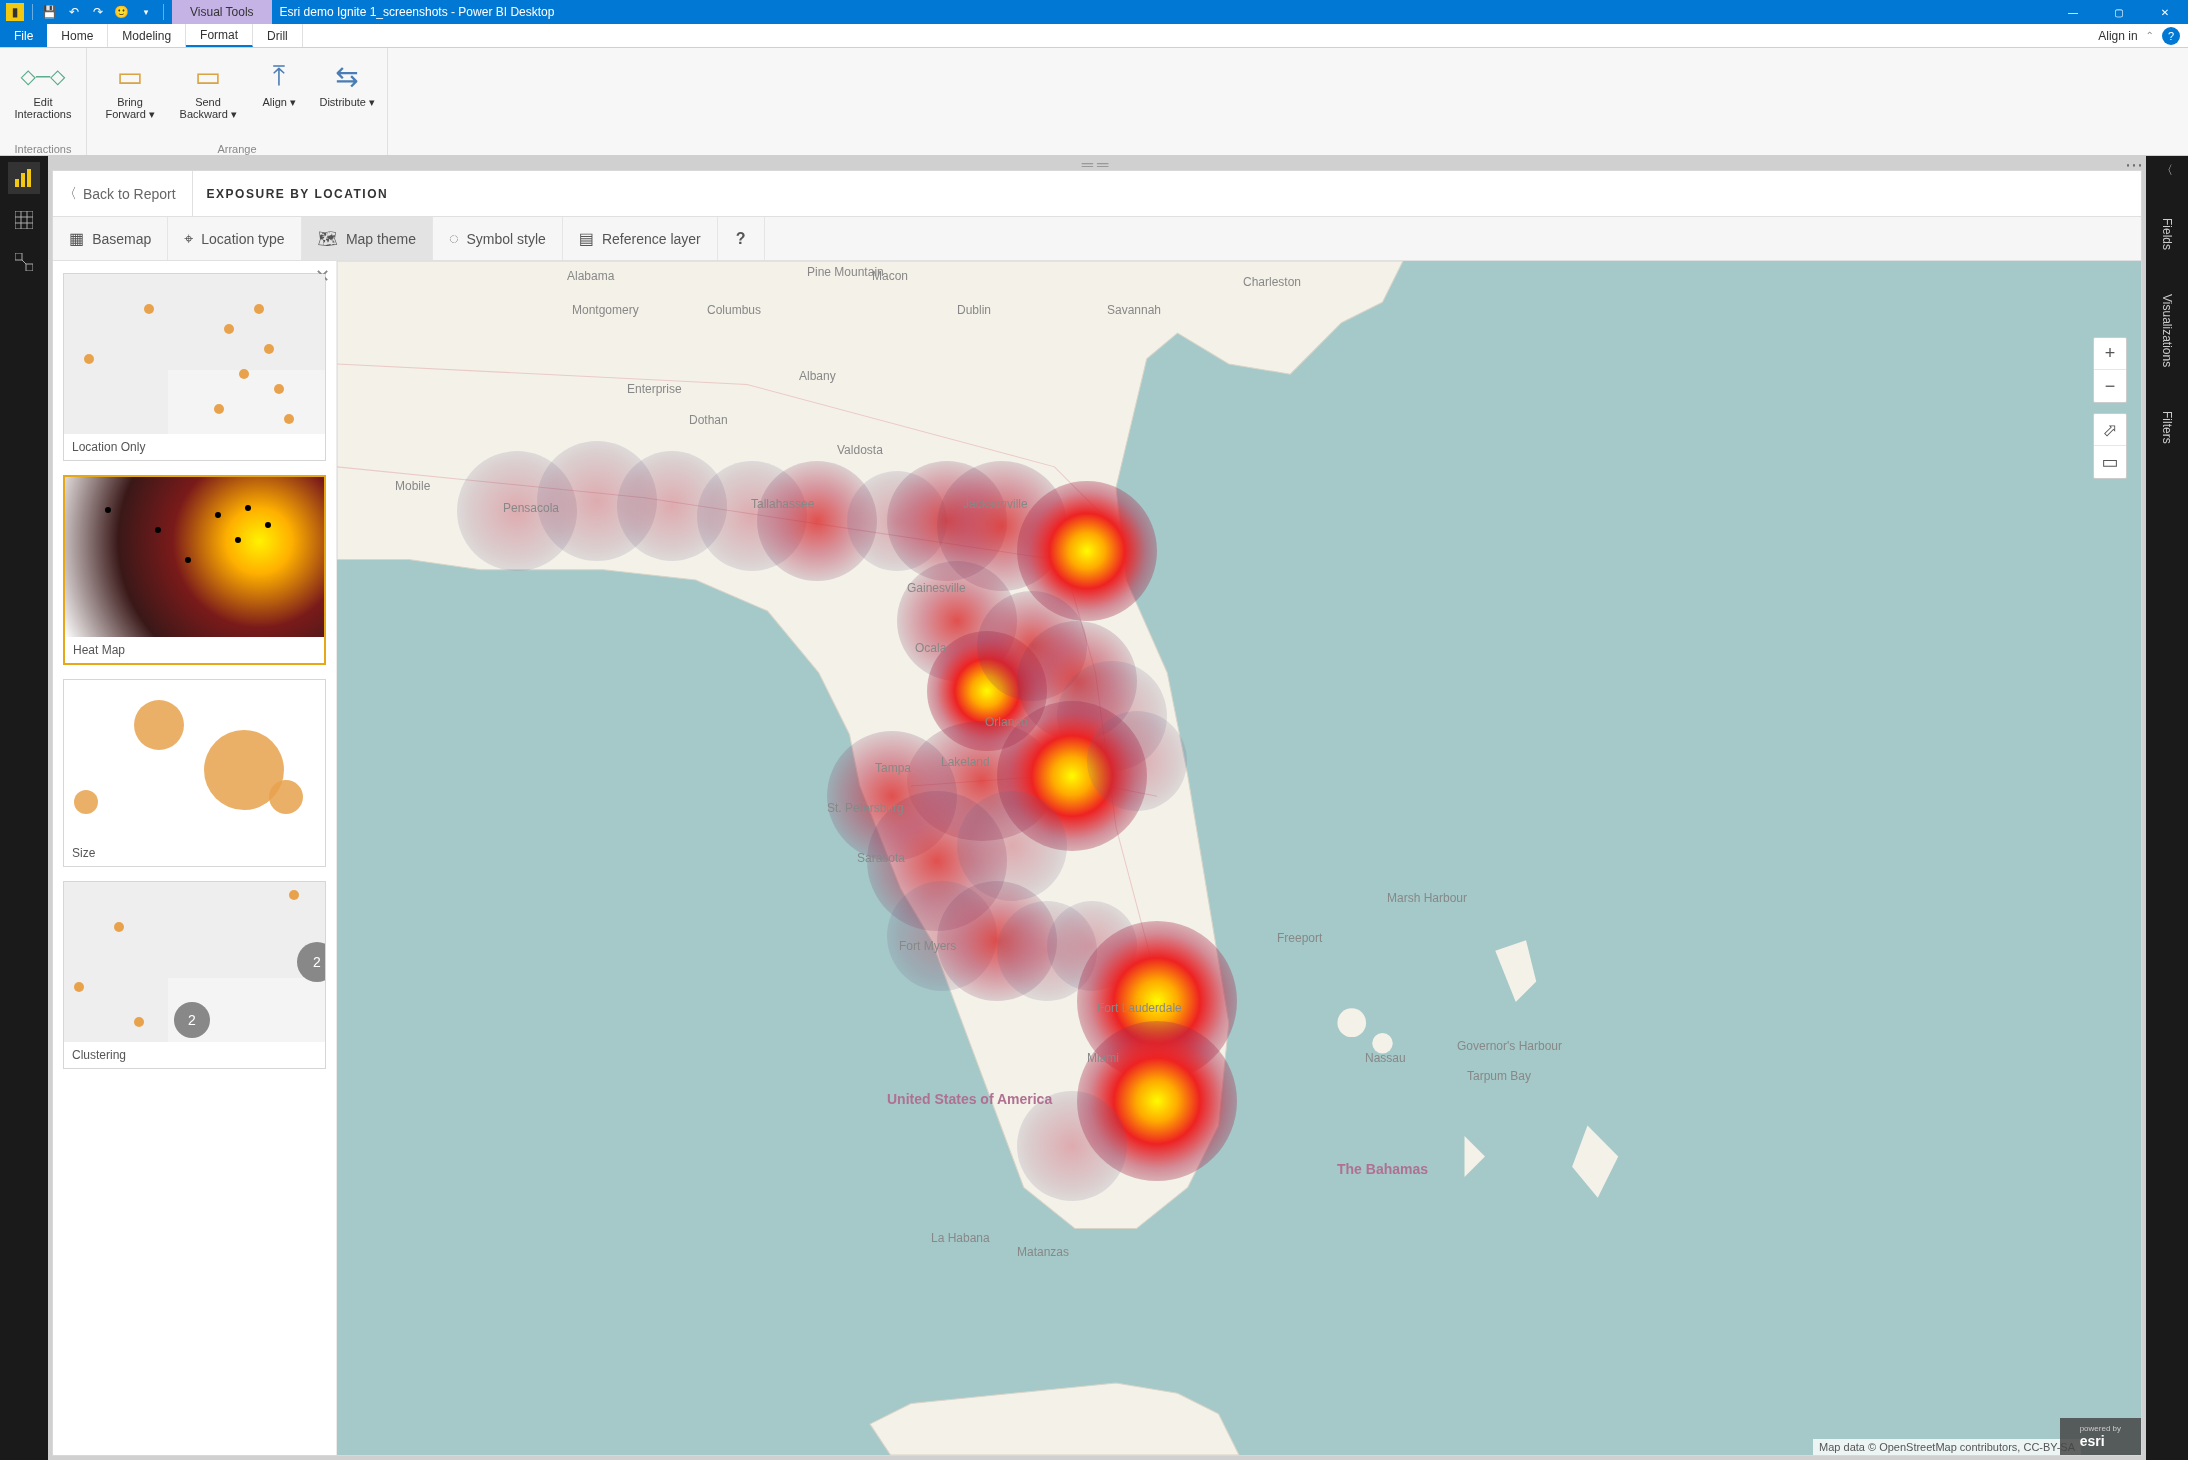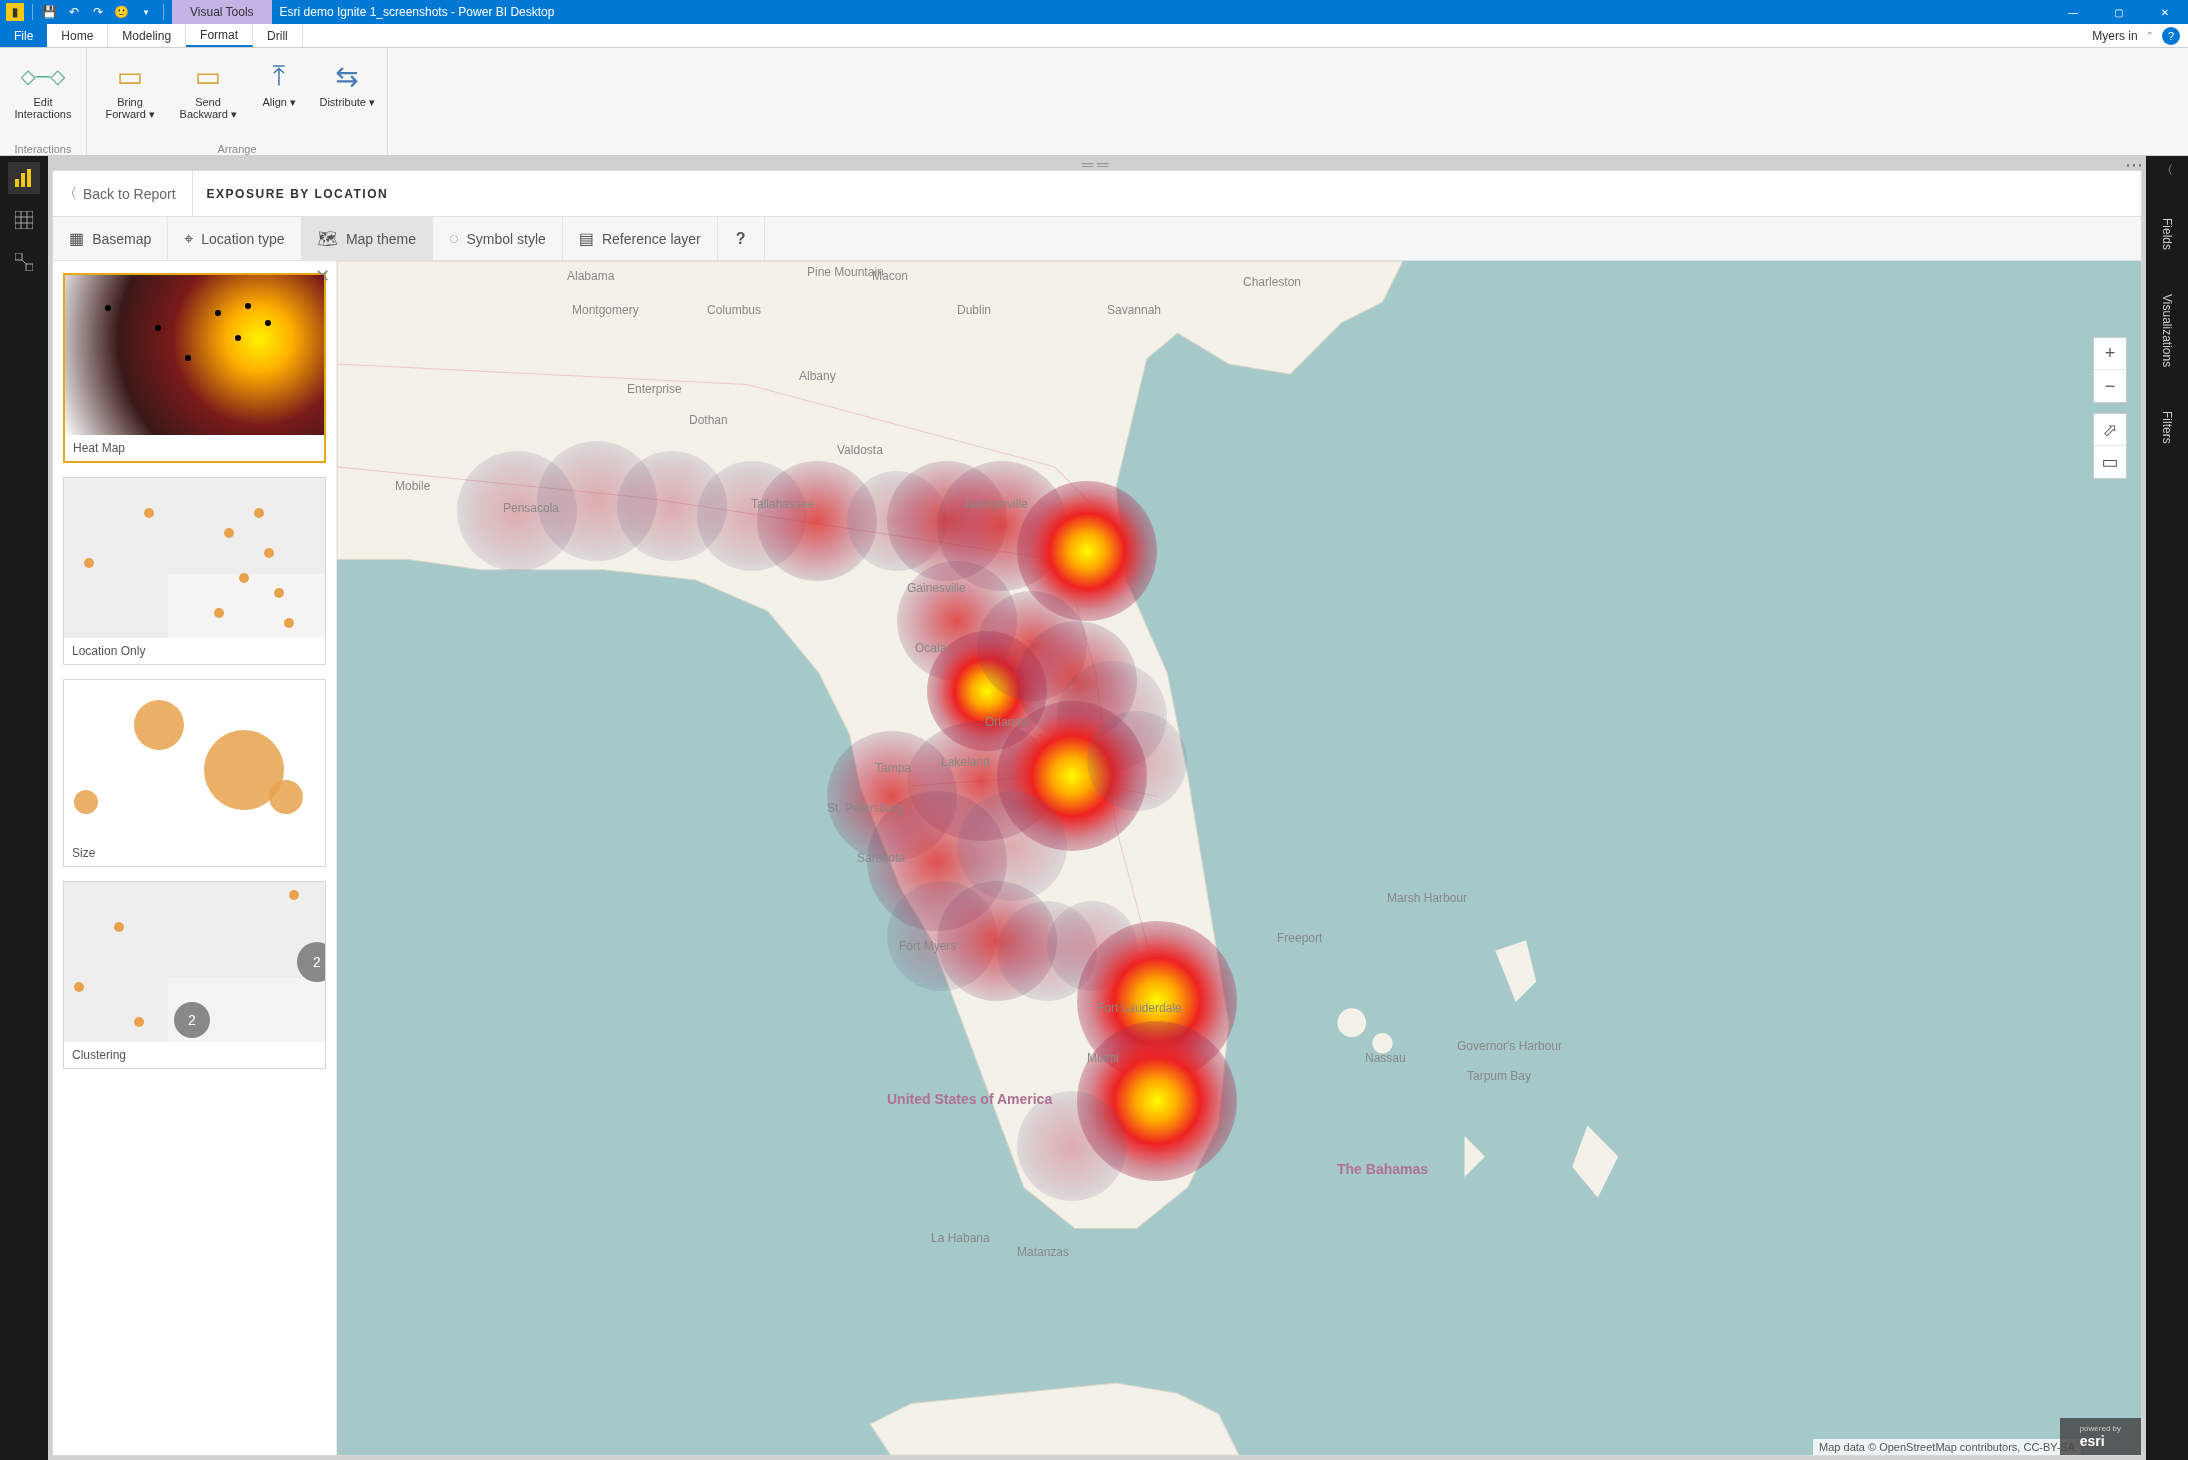--- a/index.html
+++ b/index.html
@@ -115,21 +115,21 @@
   </div>
 </div>
 
 <div class="tabrow">
   <div class="file">File</div>
   <div class="tab">Home</div>
   <div class="tab">Modeling</div>
   <div class="tab active">Format</div>
   <div class="tab">Drill</div>
   <div class="signin">
-    <span>Myers in</span>
+    <span>Align in</span>
     <span style="color:#888;font-size:10px;">⌃</span>
     <span class="help">?</span>
   </div>
 </div>
 
 <div class="ribbon">
   <div class="rgroup">
     <div class="rgroup-items">
       <div class="rbtn">
         <div class="ricon" style="font-size:20px;color:#5a8;">◇─◇</div>
@@ -225,49 +225,49 @@
         </div>
         <div class="etool help">
           <span class="eicon">?</span>
         </div>
       </div>
 
       <div class="vbody">
 
         <div class="theme-panel">
           <div class="closebtn">✕</div>
-
-          <div class="theme-card selected">
-            <div class="theme-thumb" style="background:radial-gradient(circle at 75% 40%, #fff200 0%, #ffb000 15%, #7a1a1a 40%, #3a1818 65%, #fff 100%);">
-              <div style="position:absolute;left:40px;top:30px;width:6px;height:6px;background:#000;border-radius:50%;"></div>
-              <div style="position:absolute;left:90px;top:50px;width:6px;height:6px;background:#000;border-radius:50%;"></div>
-              <div style="position:absolute;left:150px;top:35px;width:6px;height:6px;background:#000;border-radius:50%;"></div>
-              <div style="position:absolute;left:180px;top:28px;width:6px;height:6px;background:#000;border-radius:50%;"></div>
-              <div style="position:absolute;left:200px;top:45px;width:6px;height:6px;background:#000;border-radius:50%;"></div>
-              <div style="position:absolute;left:170px;top:60px;width:6px;height:6px;background:#000;border-radius:50%;"></div>
-              <div style="position:absolute;left:120px;top:80px;width:6px;height:6px;background:#000;border-radius:50%;"></div>
-            </div>
-            <div class="theme-label">Heat Map</div>
-          </div>
 
           <div class="theme-card">
             <div class="theme-thumb">
               <div class="tline" style="left:0;top:0;width:40%;height:100%;background:#eee;"></div>
               <div class="tline" style="left:40%;top:0;width:60%;height:60%;background:#eee;"></div>
               <div class="tdot" style="left:20px;top:80px;width:10px;height:10px;"></div>
               <div class="tdot" style="left:80px;top:30px;width:10px;height:10px;"></div>
               <div class="tdot" style="left:160px;top:50px;width:10px;height:10px;"></div>
               <div class="tdot" style="left:190px;top:30px;width:10px;height:10px;"></div>
               <div class="tdot" style="left:200px;top:70px;width:10px;height:10px;"></div>
               <div class="tdot" style="left:175px;top:95px;width:10px;height:10px;"></div>
               <div class="tdot" style="left:210px;top:110px;width:10px;height:10px;"></div>
               <div class="tdot" style="left:150px;top:130px;width:10px;height:10px;"></div>
               <div class="tdot" style="left:220px;top:140px;width:10px;height:10px;"></div>
             </div>
             <div class="theme-label">Location Only</div>
+          </div>
+
+          <div class="theme-card selected">
+            <div class="theme-thumb" style="background:radial-gradient(circle at 75% 40%, #fff200 0%, #ffb000 15%, #7a1a1a 40%, #3a1818 65%, #fff 100%);">
+              <div style="position:absolute;left:40px;top:30px;width:6px;height:6px;background:#000;border-radius:50%;"></div>
+              <div style="position:absolute;left:90px;top:50px;width:6px;height:6px;background:#000;border-radius:50%;"></div>
+              <div style="position:absolute;left:150px;top:35px;width:6px;height:6px;background:#000;border-radius:50%;"></div>
+              <div style="position:absolute;left:180px;top:28px;width:6px;height:6px;background:#000;border-radius:50%;"></div>
+              <div style="position:absolute;left:200px;top:45px;width:6px;height:6px;background:#000;border-radius:50%;"></div>
+              <div style="position:absolute;left:170px;top:60px;width:6px;height:6px;background:#000;border-radius:50%;"></div>
+              <div style="position:absolute;left:120px;top:80px;width:6px;height:6px;background:#000;border-radius:50%;"></div>
+            </div>
+            <div class="theme-label">Heat Map</div>
           </div>
 
           <div class="theme-card">
             <div class="theme-thumb" style="background:#fff;">
               <div class="tdot" style="left:10px;top:110px;width:24px;height:24px;opacity:.85;"></div>
               <div class="tdot" style="left:70px;top:20px;width:50px;height:50px;opacity:.85;"></div>
               <div class="tdot" style="left:140px;top:50px;width:80px;height:80px;opacity:.85;"></div>
               <div class="tdot" style="left:205px;top:100px;width:34px;height:34px;opacity:.85;"></div>
             </div>
             <div class="theme-label">Size</div>

